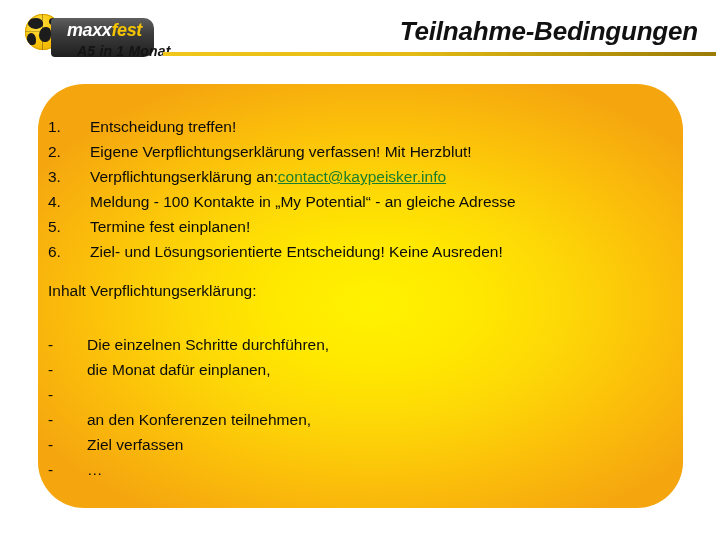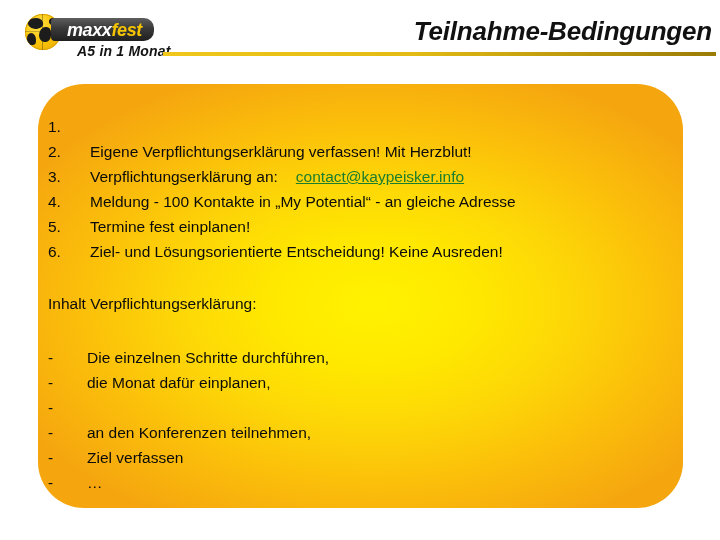--- a/index.html
+++ b/index.html
@@ -56,21 +56,21 @@
     position: absolute;
     left: 0; top: 17px;
     width: 36px; height: 1px;
     background: rgba(30,30,30,0.25);
   }
 
   .wordmark {
     position: absolute;
     left: 26px; top: 4px;
     height: 23px;
-    padding: 0 12px 0 16px;
+    padding: 0 12px 16px 16px;
     background: linear-gradient(180deg, #5e5e5e 0%, #3b3b3b 42%, #1f1f1f 100%);
     border-radius: 4px 10px 10px 4px;
     display: flex;
     align-items: center;
     font-size: 18px;
     font-weight: bold;
     font-style: italic;
     letter-spacing: -0.4px;
     line-height: 1;
   }
@@ -83,21 +83,21 @@
     font-size: 14px;
     font-weight: bold;
     font-style: italic;
     color: #141414;
     letter-spacing: 0.2px;
     white-space: nowrap;
   }
 
   .page-title {
     position: absolute;
-    right: 8px; top: 16px;
+    right: 22px; top: 16px;
     font-size: 26px;
     font-weight: bold;
     font-style: italic;
     color: #111111;
     letter-spacing: -0.2px;
     white-space: nowrap;
   }
 
   .rule {
     position: absolute;
@@ -139,31 +139,30 @@
     white-space: nowrap;
   }
   .marker {
     flex: 0 0 auto;
     width: 42px;
     text-align: left;
   }
   .dash-list .marker { width: 39px; }
 
   .section-head {
-    margin-top: 27px;
+    margin-top: 14px;
     margin-bottom: 0;
     line-height: 25px;
     white-space: nowrap;
   }
   .dash-list { margin-top: 29px; }
 
   .mail-link {
     color: #1b7d2e;
     text-decoration: underline;
-    margin-left: 18px;
   }
 </style>
 </head>
 <body>
 
 <div class="header">
 
   <div class="logo-block">
     <div class="globe">
       <div class="land l1"></div>
@@ -183,20 +182,21 @@
   <div class="page-title">Teilnahme-Bedingungen</div>
   <div class="rule"></div>
 </div>
 
 <div class="panel">
   <div class="panel-inner">
 
     <ol class="num-list">
       <li>
         <span class="marker">1.</span>
+        <span>Entscheidung treffen!</span>
       </li>
       <li>
         <span class="marker">2.</span>
         <span>Eigene Verpflichtungserklärung verfassen! Mit Herzblut!</span>
       </li>
       <li>
         <span class="marker">3.</span>
         <span>Verpflichtungserklärung an: </span>
           <a class="mail-link" href="#">contact@kaypeisker.info</a>
       </li>

